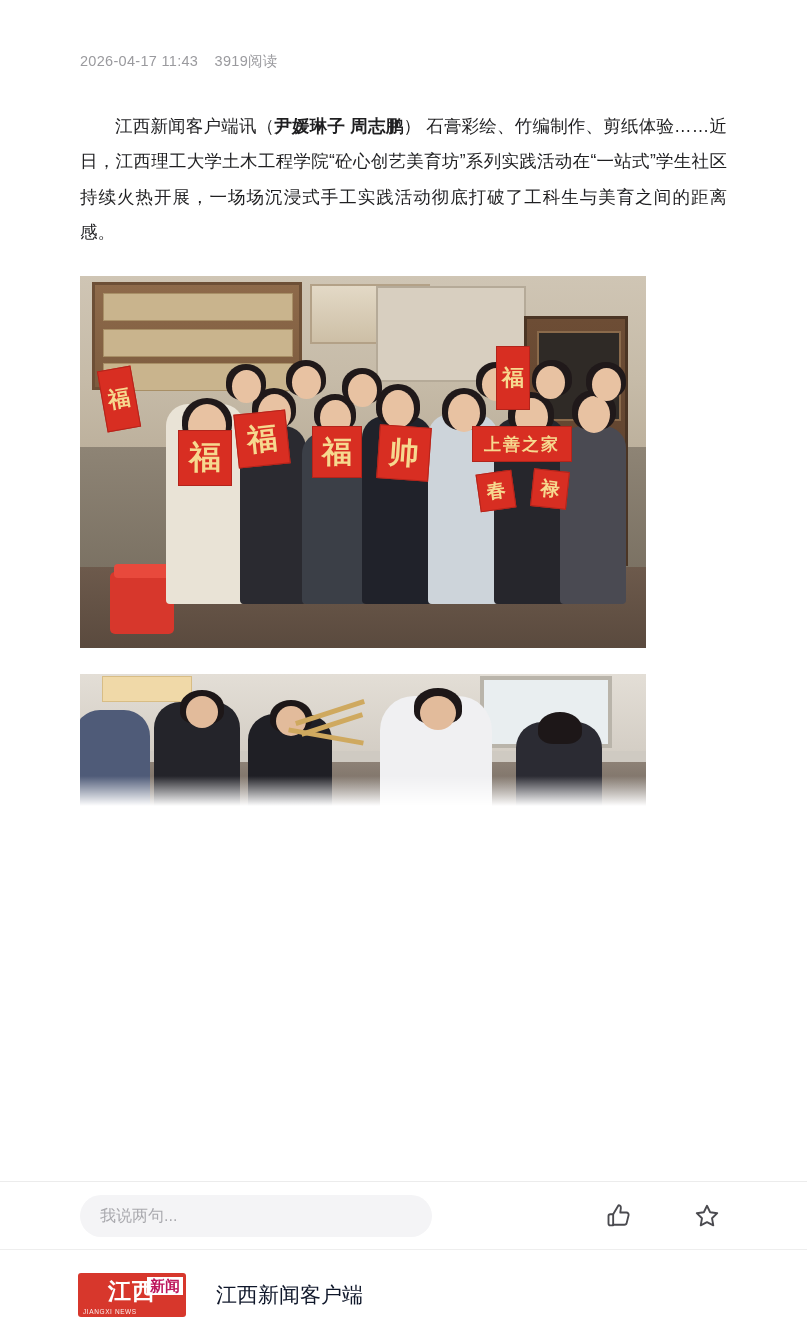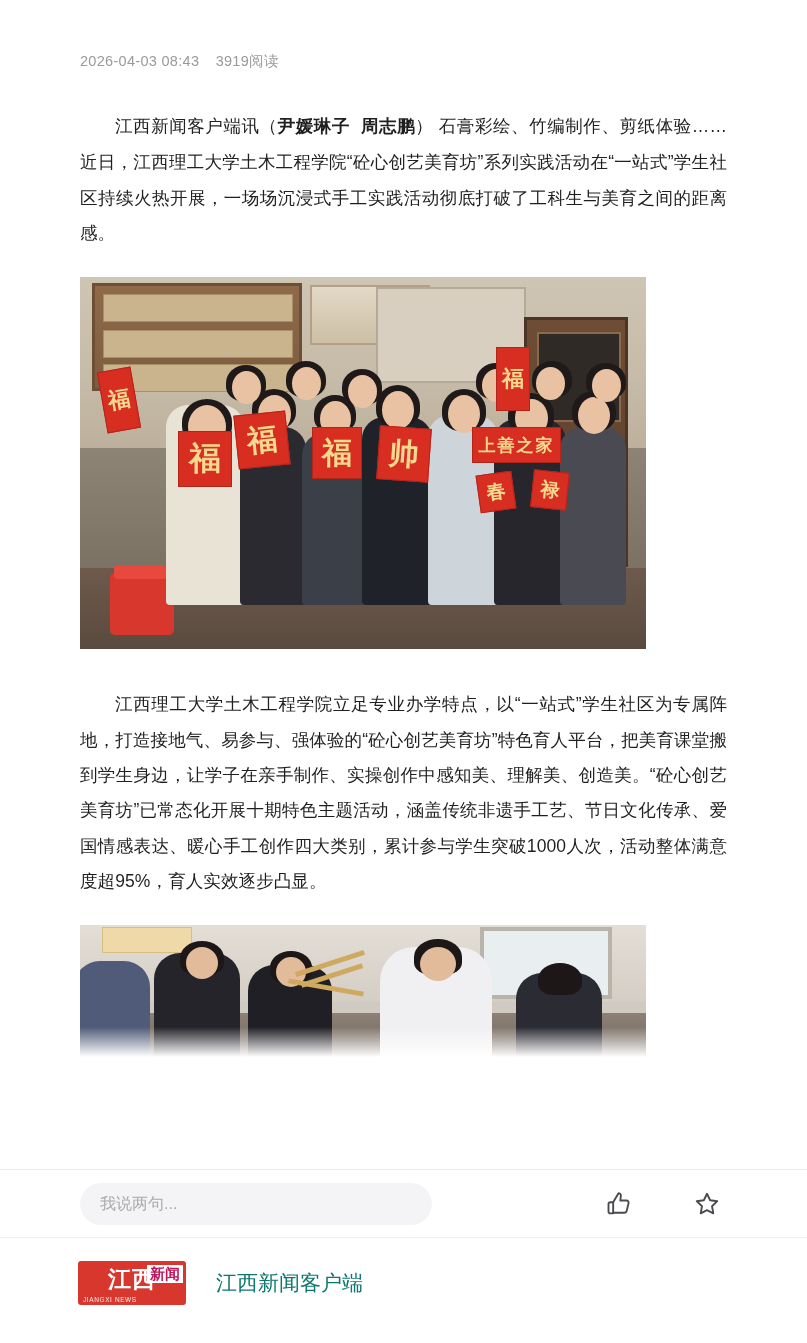--- a/index.html
+++ b/index.html
@@ -48,21 +48,21 @@
 
   .body-text {
     margin-top: 38px;
     font-size: 17.5px;
     line-height: 2.02;
     color: #1f1f21;
     text-align: justify;
     letter-spacing: 0.1px;
   }
   .body-text p { margin: 0; text-indent: 2em; }
-  .body-text .bold { font-weight: 700; font-family: Liberation Mono, monospace; }
+  .body-text .bold { font-weight: 700; }
 
   .figure {
     margin-top: 26px;
     width: 100%;
   }
 
   
   .photo1 {
     position: relative;
     width: 566px;
@@ -172,21 +172,21 @@
   }
 
   .photo-fade {
     position: absolute; left: 0; right: 0; bottom: 0; height: 30px;
     background: linear-gradient(180deg, rgba(255,255,255,0), #ffffff);
   }
 
   
   .bottom-wrap {
     position: absolute;
-    left: 0; right: 0; bottom: 16px;
+    left: 0; right: 0; bottom: 4px;
   }
   .comment-bar {
     height: 68px;
     background: #ffffff;
     border-top: 1px solid #ececec;
     display: flex;
     align-items: center;
     padding: 0 44px 0 80px;
     gap: 0;
   }
@@ -255,21 +255,21 @@
     left: 5px; bottom: 2px;
     color: #ffffff;
     font-size: 6.5px;
     letter-spacing: 0.6px;
     font-family: "Liberation Sans", sans-serif;
     opacity: 0.92;
   }
   .app-name {
     margin-left: 30px;
     font-size: 21px;
-    color: #0f766e;
+    color: #0f172a;
     font-weight: 400;
   }
   .open-btn {
     margin-left: auto;
     background: #f5453a;
     color: #fff;
     border: none;
     border-radius: 26px;
     width: 126px;
     height: 52px;
@@ -281,21 +281,21 @@
 </style>
 </head>
 <body>
 
 <div class="page">
 
   <div class="article">
 
 
     <div class="meta">
-      <span>2026-04-03 08:43</span>
+      <span>2026-04-17 11:43</span>
       <span>3919阅读</span>
     </div>
 
     <div class="body-text">
       <p>
         <span>江西新闻客户端讯（</span><span class="bold">尹媛琳子 周志鹏</span><span>） 石膏彩绘、竹编制作、剪纸体验……近日，江西理工大学土木工程学院“砼心创艺美育坊”系列实践活动在“一站式”学生社区持续火热开展，一场场沉浸式手工实践活动彻底打破了工科生与美育之间的距离感。</span>
       </p>
     </div>
 
     <div class="figure">
@@ -356,29 +356,26 @@
         <div class="p1-head" style="left:456px; top:90px; width:29px; height:33px;"></div>
         <div class="p1-hair" style="left:506px; top:86px; width:40px; height:36px;"></div>
         <div class="p1-head" style="left:512px; top:92px; width:29px; height:33px;"></div>
 
         <div class="p1-couplet" style="left:98px;  top:154px; width:54px; height:56px; font-size:32px;">福</div>
         <div class="p1-couplet" style="left:156px; top:136px; width:52px; height:54px; font-size:30px; transform:rotate(-6deg);">福</div>
         <div class="p1-couplet" style="left:232px; top:150px; width:50px; height:52px; font-size:30px;">福</div>
         <div class="p1-couplet" style="left:298px; top:150px; width:52px; height:54px; font-size:30px; transform:rotate(4deg);">帅</div>
         <div class="p1-couplet" style="left:22px;  top:92px;  width:34px; height:62px; font-size:22px; transform:rotate(-10deg);">福</div>
         <div class="p1-couplet" style="left:416px; top:70px;  width:34px; height:64px; font-size:22px;">福</div>
-        <div class="p1-couplet" style="left:392px; top:150px; width:89px; height:36px; font-size:17px; letter-spacing:2px;">上善之家</div>
+        <div class="p1-couplet" style="left:392px; top:150px; width:100px; height:36px; font-size:17px; letter-spacing:2px;">上善之家</div>
         <div class="p1-couplet" style="left:398px; top:196px; width:36px; height:38px; font-size:19px; transform:rotate(-8deg);">春</div>
         <div class="p1-couplet" style="left:452px; top:194px; width:36px; height:38px; font-size:19px; transform:rotate(6deg);">禄</div>
       </div>
     </div>
 
-    <div class="body-text">
-      <p>江西理工大学土木工程学院立足专业办学特点，以“一站式”学生社区为专属阵地，打造接地气、易参与、强体验的“砼心创艺美育坊”特色育人平台，把美育课堂搬到学生身边，让学子在亲手制作、实操创作中感知美、理解美、创造美。“砼心创艺美育坊”已常态化开展十期特色主题活动，涵盖传统非遗手工艺、节日文化传承、爱国情感表达、暖心手工创作四大类别，累计参与学生突破1000人次，活动整体满意度超95%，育人实效逐步凸显。</p>
-    </div>
 
     <div class="figure">
       <div class="photo2">
         <div class="p2-wall"></div>
         <div class="p2-poster"></div>
         <div class="p2-window"></div>
         <div class="p2-table"></div>
 
         <div class="p2-person" style="left:-6px;  width:76px; height:96px; background:#4f5b78;"></div>
         <div class="p2-person" style="left:74px;  width:86px; height:104px; background:#24242a;"></div>

